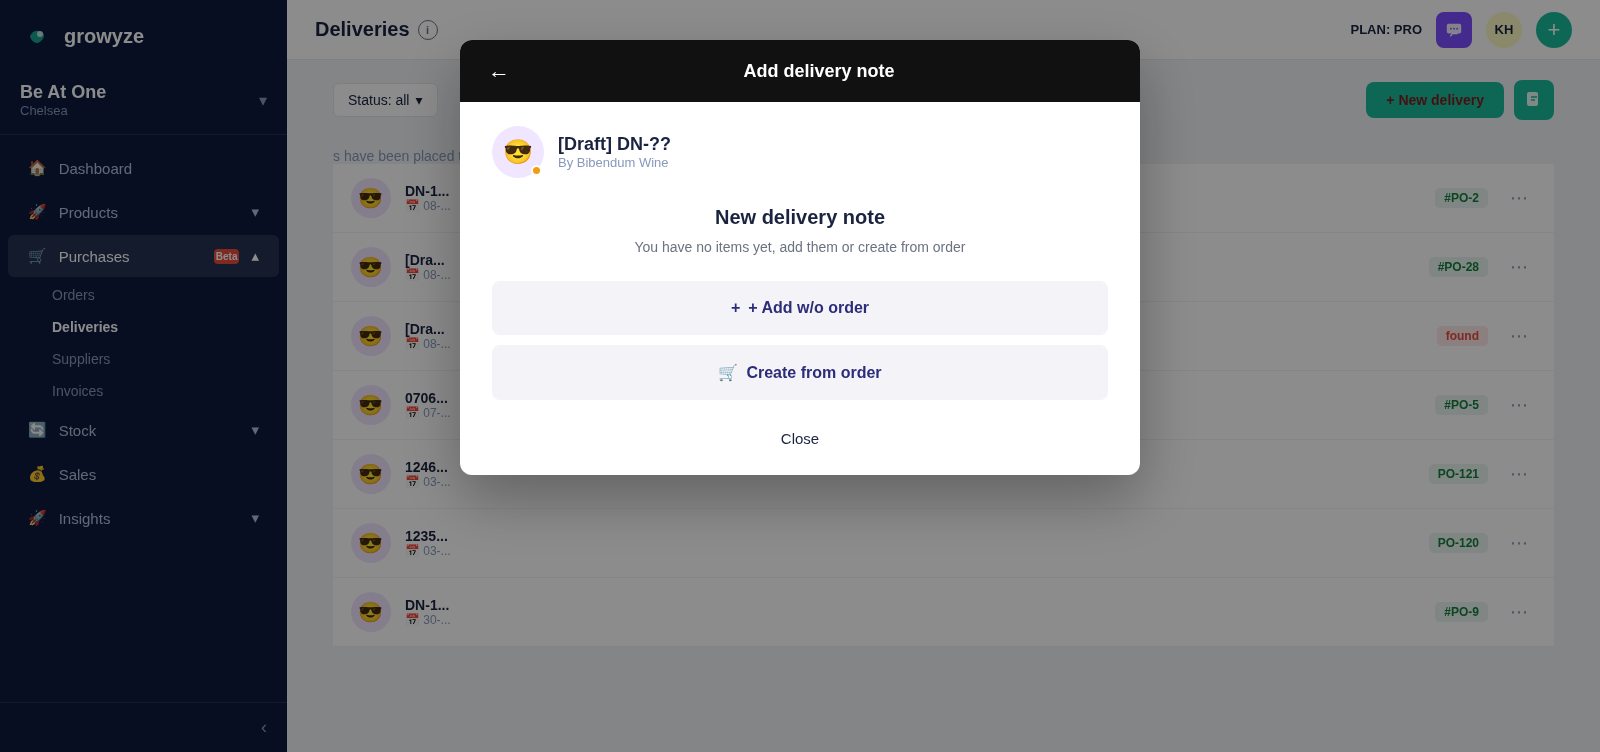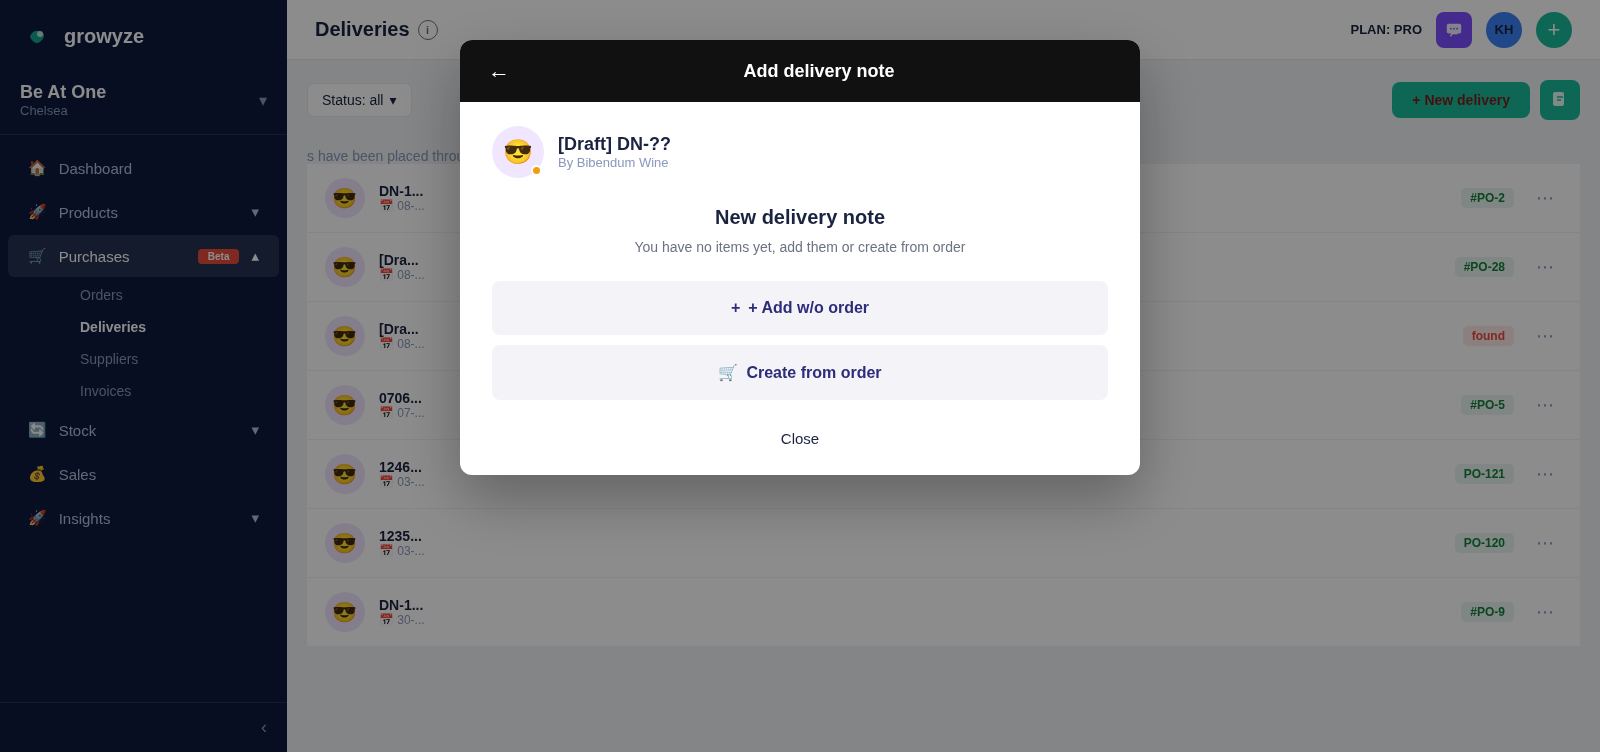--- a/index.html
+++ b/index.html
@@ -56,26 +56,26 @@
       gap: 12px;
       border-radius: 6px;
       margin: 2px 8px;
     }
     .nav-item.active { background: rgba(255,255,255,0.1); color: #fff; }
     .nav-item .nav-label { flex: 1; }
     .nav-item .badge {
       background: #e74c3c;
       color: #fff;
       font-size: 10px;
-      padding: 2px 10px;
+      padding: 2px 2px;
       border-radius: 4px;
       font-weight: 700;
     }
     .nav-sub {
-      padding-left: 80px;
+      padding-left: 52px;
     }
     .nav-sub-item {
       padding: 8px 20px 8px 0;
       color: #8899bb;
       font-size: 14px;
       cursor: pointer;
     }
     .nav-sub-item.active { color: #fff; font-weight: 600; }
 
     .sidebar-footer {
@@ -146,21 +146,21 @@
       background: #7c4dff;
       border-radius: 8px;
       display: flex;
       align-items: center;
       justify-content: center;
       cursor: pointer;
     }
     .avatar-btn {
       width: 36px;
       height: 36px;
-      background: #3b82f6;
+      background: #fef9c3;
       border-radius: 50%;
       display: flex;
       align-items: center;
       justify-content: center;
       font-size: 13px;
       font-weight: 700;
       color: #1a2340;
       cursor: pointer;
     }
     .add-btn {
@@ -172,21 +172,21 @@
       align-items: center;
       justify-content: center;
       color: #fff;
       font-size: 22px;
       cursor: pointer;
     }
 
     
     .content-area {
       flex: 1;
-      padding: 20px 20px;
+      padding: 20px 46px;
       overflow-y: auto;
       position: relative;
     }
     .filter-bar {
       display: flex;
       align-items: center;
       gap: 10px;
       margin-bottom: 18px;
     }
     .filter-select {

